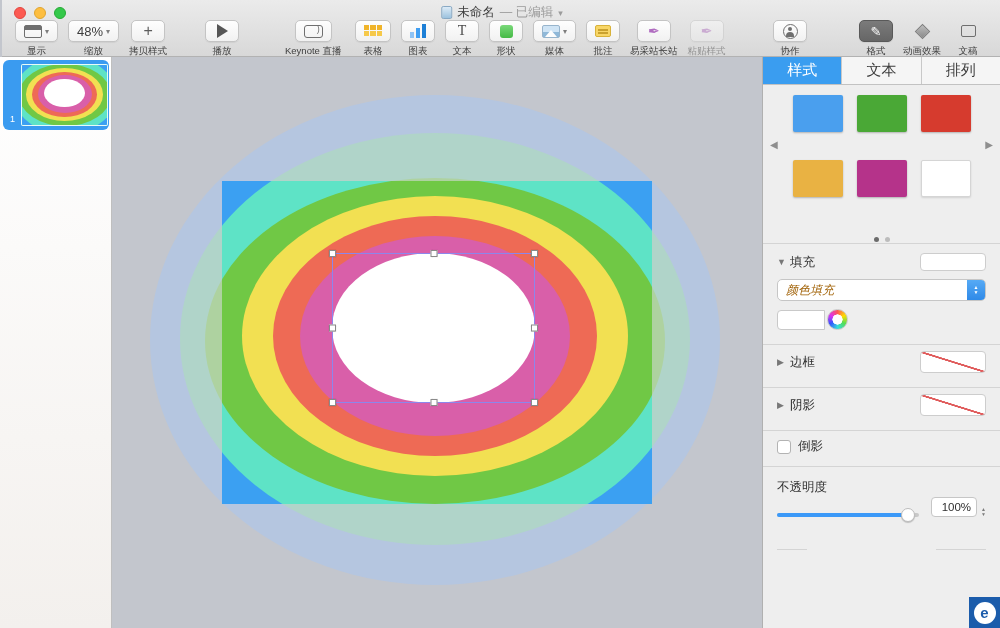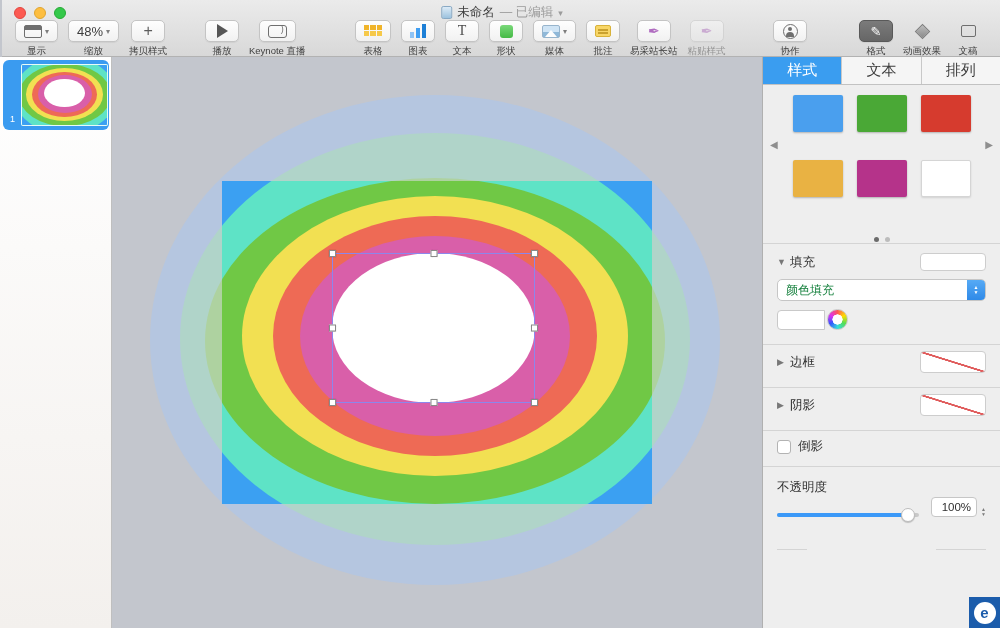--- a/index.html
+++ b/index.html
@@ -89,21 +89,21 @@
   .dot.on { background:#6b6b6b; } .dot.off { background:#bcbcbc; }
   .divider { position:absolute; left:0; right:0; height:1px; background:#d4d4d4; }
   .sec { position:absolute; left:14px; right:14px; display:flex; align-items:center; }
   .disc { font-size:9px; color:#777; width:13px; }
   .sec-label { font-size:12.5px; color:#2f2f2f; }
   .fill-well { margin-left:auto; width:66px; height:18px; background:#fff; border:1px solid #cdcdcd; border-radius:4px; }
   .none-well { margin-left:auto; width:66px; height:22px; border:1px solid #cdcdcd; border-radius:4px;
     background:linear-gradient(to top right,#fff 47%,#e05c5c 48%,#e05c5c 52%,#fff 53%); }
   .dropdown { position:absolute; left:14px; right:14px; height:22px; background:#fff; border:1px solid #c6c6c6; border-radius:5px;
     display:flex; align-items:center; overflow:hidden; }
-  .dropdown .dd-label { flex:1; padding-left:8px; font-size:12px; color:#15803d; }
+  .dropdown .dd-label { flex:1; padding-left:8px; font-size:12px; color:#a16207;font-style:italic; }
   .dd-stepper { width:18px; height:100%; background:linear-gradient(#56aaf5,#2f8ae8); display:flex; flex-direction:column;
     align-items:center; justify-content:center; color:#fff; font-size:5px; line-height:5px; }
   .cw-well { width:48px; height:20px; background:#fff; border:1px solid #c9c9c9; border-radius:4px 0 0 4px; }
   .wheel { width:21px; height:21px; border-radius:50%; border:1px solid #c9c9c9; margin-left:2px;
     background:radial-gradient(closest-side,#fff 52%,rgba(255,255,255,0) 55%),
                conic-gradient(#f55 0deg,#fd0 60deg,#5d5 120deg,#3dd 180deg,#35f 240deg,#d3e 300deg,#f55 360deg); }
   .checkbox { width:14px; height:14px; background:#fff; border:1px solid #b3b3b3; border-radius:3px; margin-right:7px; }
   .slider { flex:1; height:4px; border-radius:2px; background:#c9c9c9; position:relative; margin-right:12px; }
   .slider .fillbar { position:absolute; left:0; top:0; bottom:0; width:92%; background:#3b99f8; border-radius:2px; }
   .slider .knob { position:absolute; left:92%; top:50%; transform:translate(-50%,-50%); width:14px; height:14px;
@@ -157,21 +157,21 @@
         <span class="lbl">缩放</span>
       </div>
       <div class="tbtn">
         <span class="box">
             <span class="g-plus">+</span>
           </span>
         <span class="lbl">拷贝样式</span>
       </div>
     </div>
 
-    <div class="tb-row" style="left:198px;">
+    <div class="tb-row" style="left:198px;gap:36px;">
       <div class="tbtn">
         <span class="box">
             <span class="g-play"></span>
           </span>
         <span class="lbl">播放</span>
       </div>
       <div class="tbtn">
         <span class="box">
             <span class="g-live"></span>
           </span>

